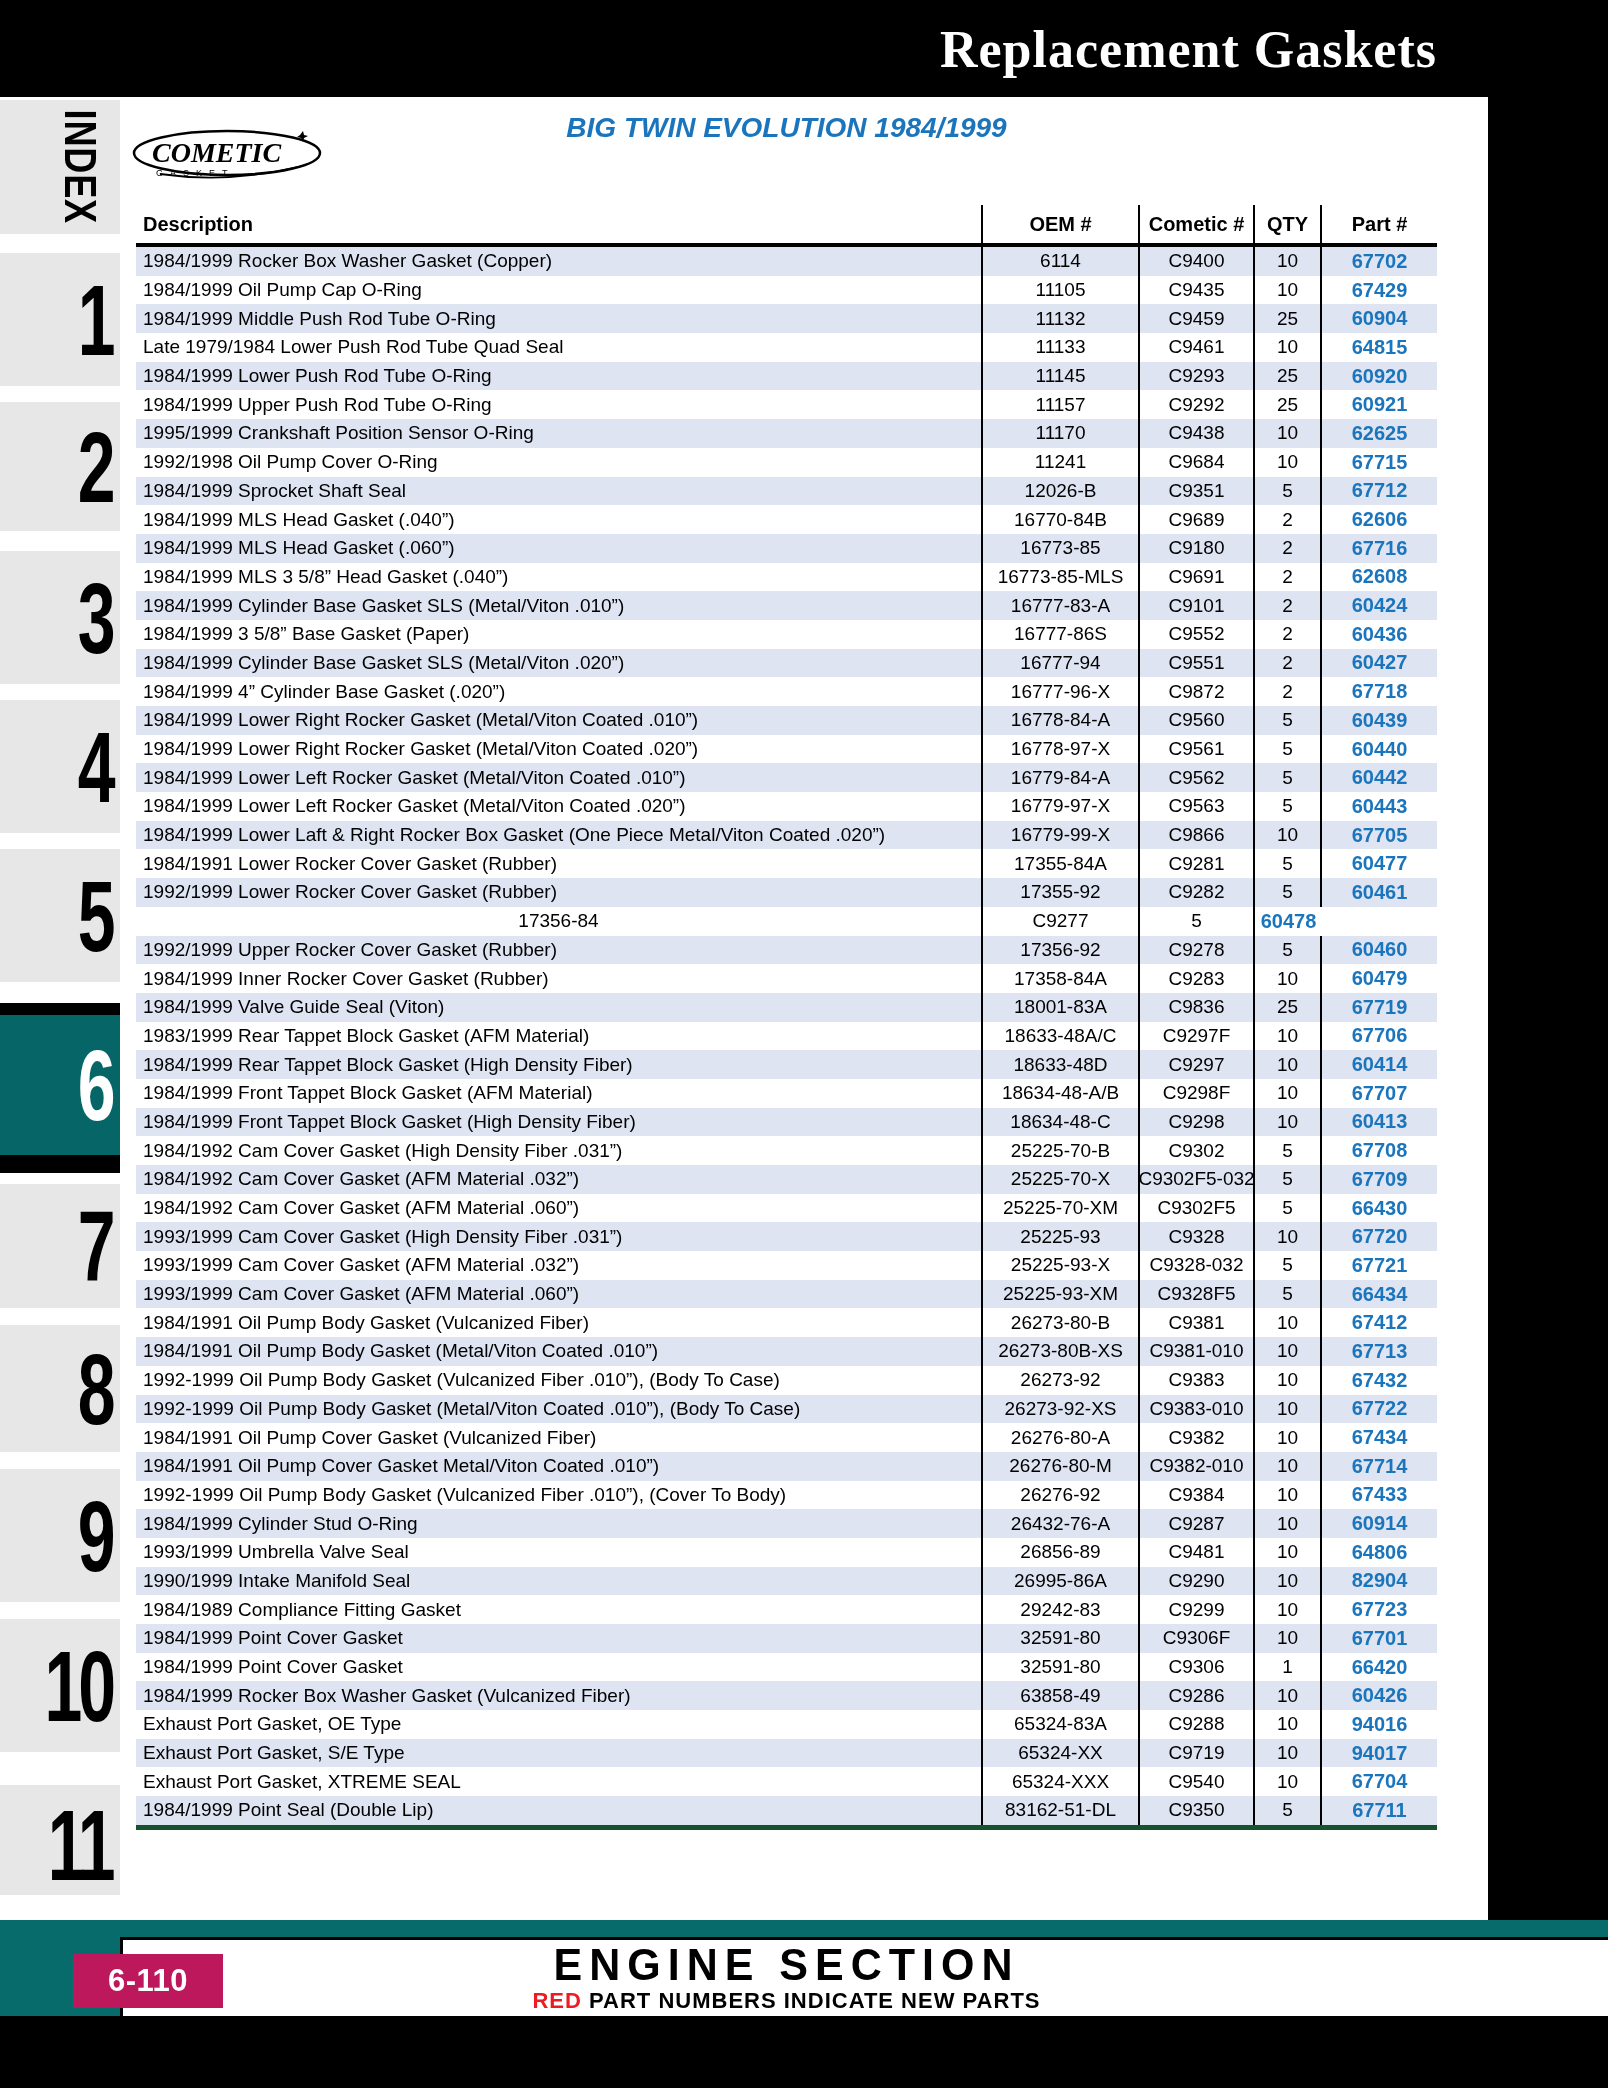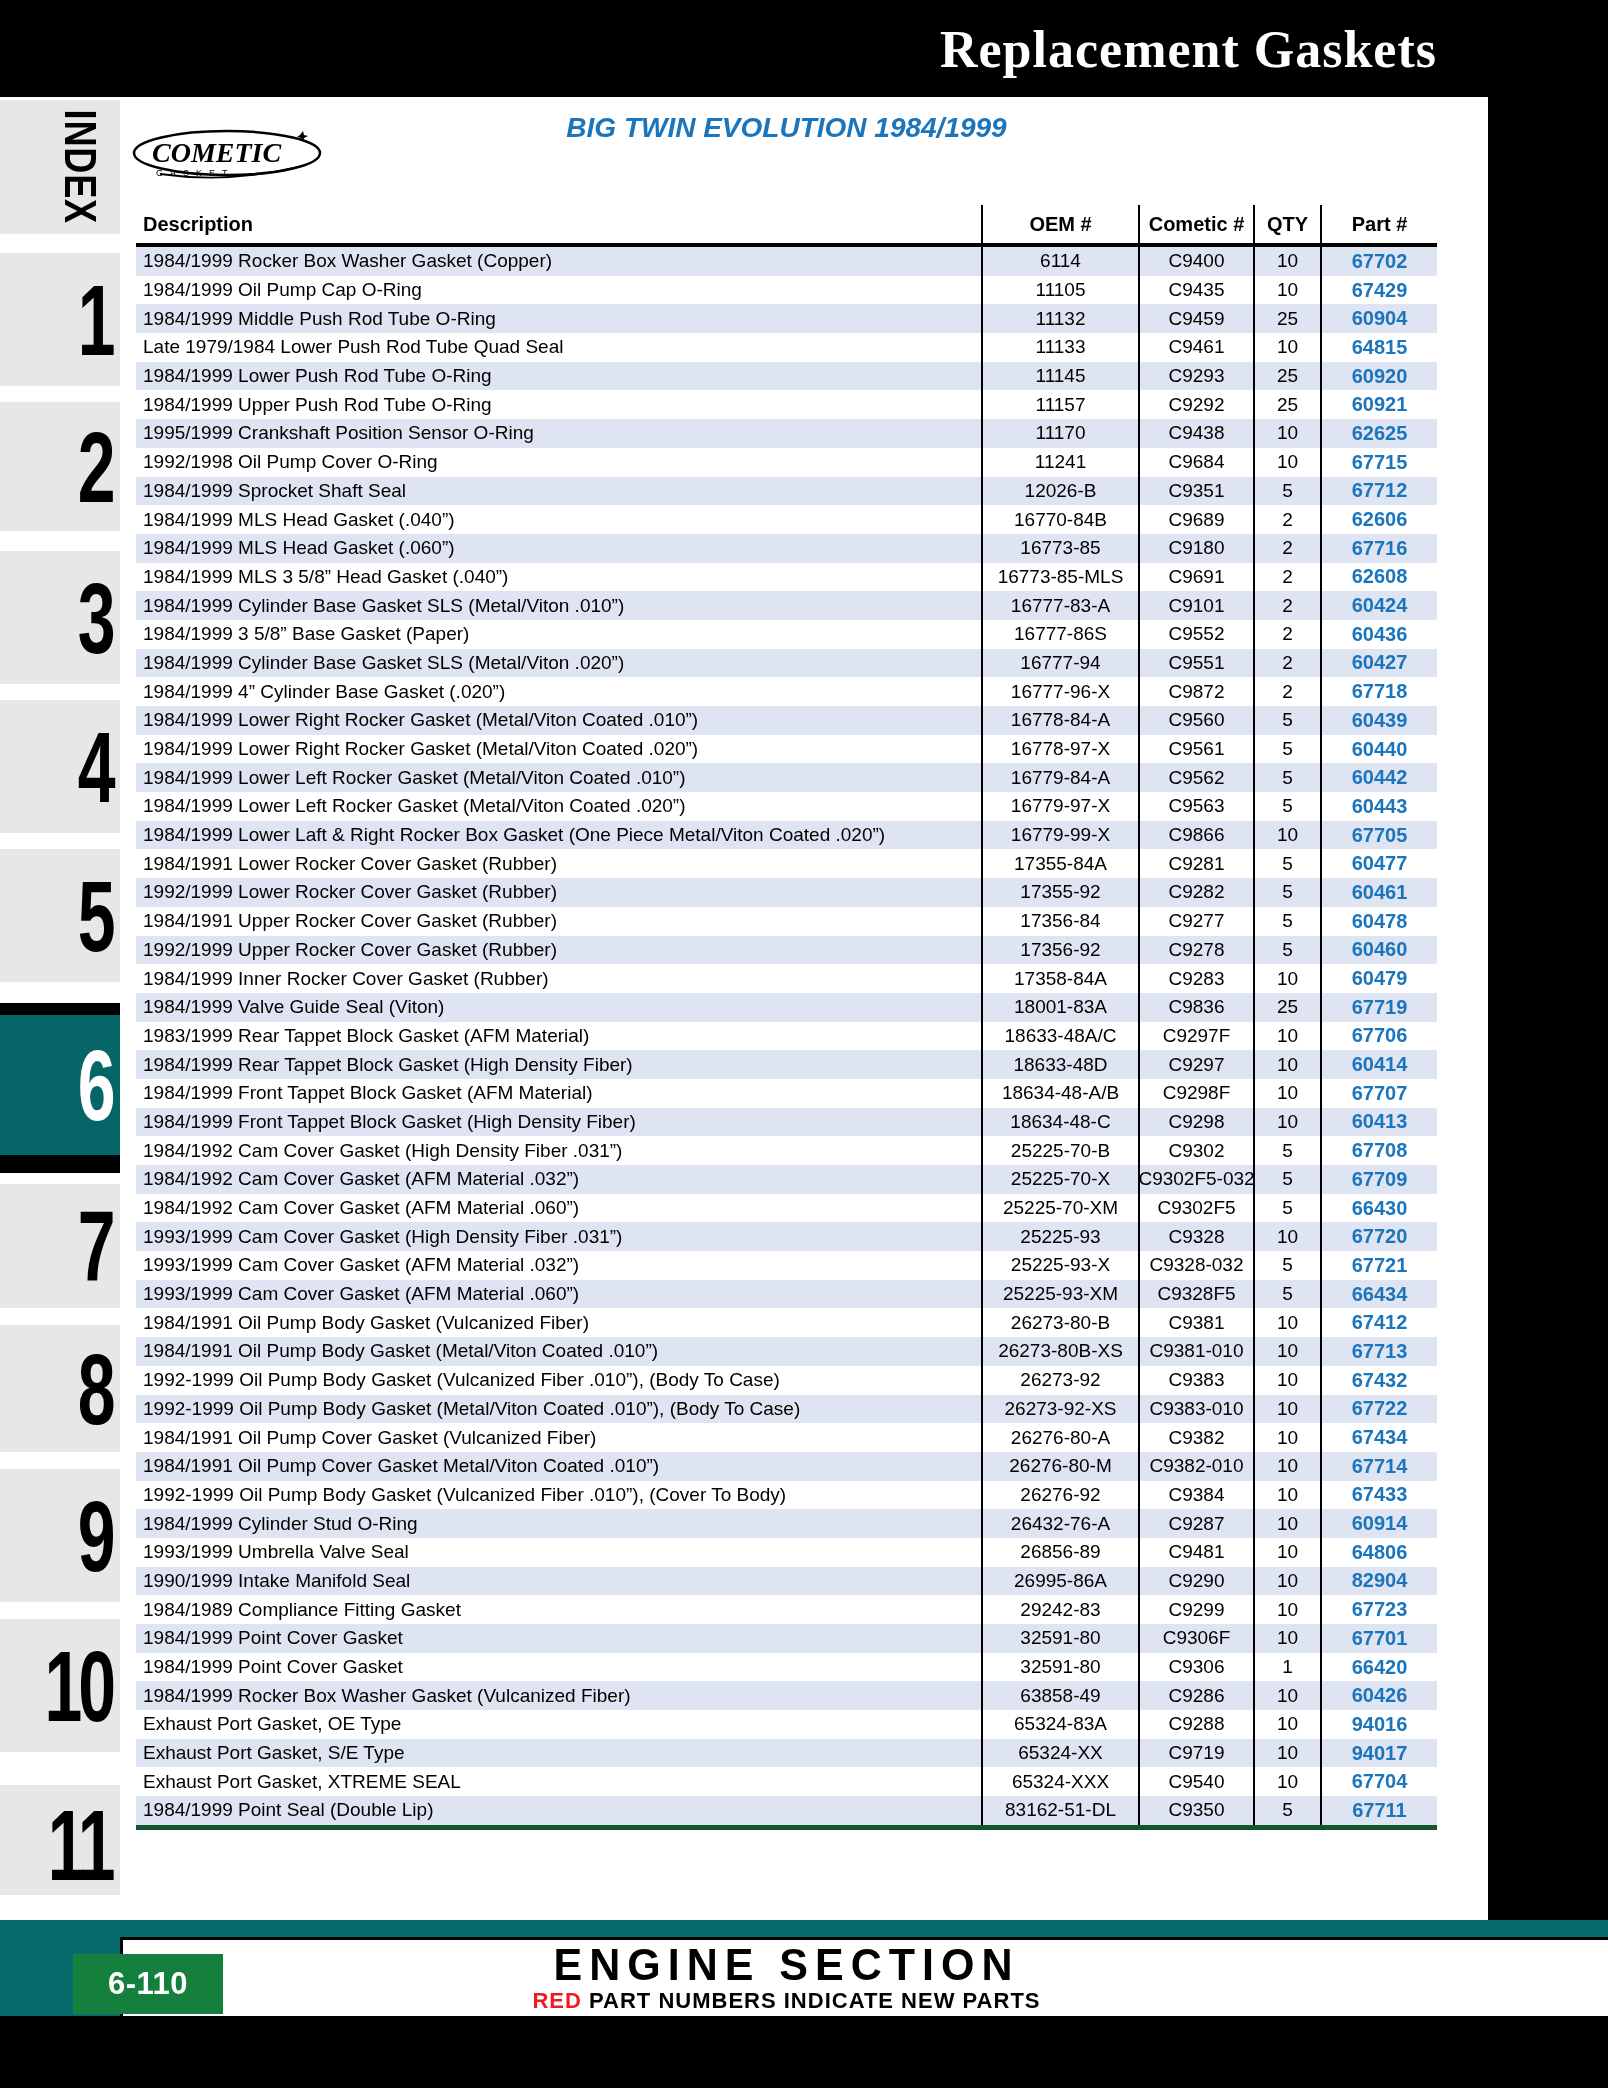--- a/index.html
+++ b/index.html
@@ -59,21 +59,21 @@
   .c1,.c2,.c3,.c4{border-right:2px solid #000;}
   .c5{font-weight:bold;color:#1b75bc;font-size:20px;}
   .thead .c5{color:#000000;text-align:center;}
   
   .teal-band{position:absolute;left:0;top:1920px;width:1608px;height:96px;background:#076a6b;}
   .footer-white{
     position:absolute;left:120px;top:1937px;width:1488px;height:79px;background:#fff;
     border-top:3px solid #000;border-left:3px solid #000;box-sizing:border-box;
   }
   .page-num-box{
-    position:absolute;left:73px;top:1954px;width:150px;height:60px;background:#15803d;
+    position:absolute;left:73px;top:1954px;width:150px;height:54px;background:#be185d;
     display:flex;align-items:center;justify-content:center;z-index:5;
   }
   .page-num{color:#fff;font-weight:bold;font-size:31px;letter-spacing:0.5px;}
   .engine-title{
     position:absolute;left:136px;top:1940px;width:1301px;text-align:center;
     font-size:43px;font-weight:900;color:#000;letter-spacing:7px;transform:scaleY(1.05);
   }
   .engine-note{
     position:absolute;left:136px;top:1988px;width:1301px;text-align:center;
     font-size:22px;font-weight:bold;color:#000;letter-spacing:1px;
@@ -271,21 +271,20 @@
           <div class="cell c5">60477</div>
         </div>
         <div class="trow shaded">
           <div class="cell c1">1992/1999 Lower Rocker Cover Gasket (Rubber)</div>
           <div class="cell c2">17355-92</div>
           <div class="cell c3">C9282</div>
           <div class="cell c4">5</div>
           <div class="cell c5">60461</div>
         </div>
         <div class="trow">
-          <div class="cell c1">1984/1991 Upper Rocker Cover Gasket (Rubber)</div>
           <div class="cell c2">17356-84</div>
           <div class="cell c3">C9277</div>
           <div class="cell c4">5</div>
           <div class="cell c5">60478</div>
         </div>
         <div class="trow shaded">
           <div class="cell c1">1992/1999 Upper Rocker Cover Gasket (Rubber)</div>
           <div class="cell c2">17356-92</div>
           <div class="cell c3">C9278</div>
           <div class="cell c4">5</div>

